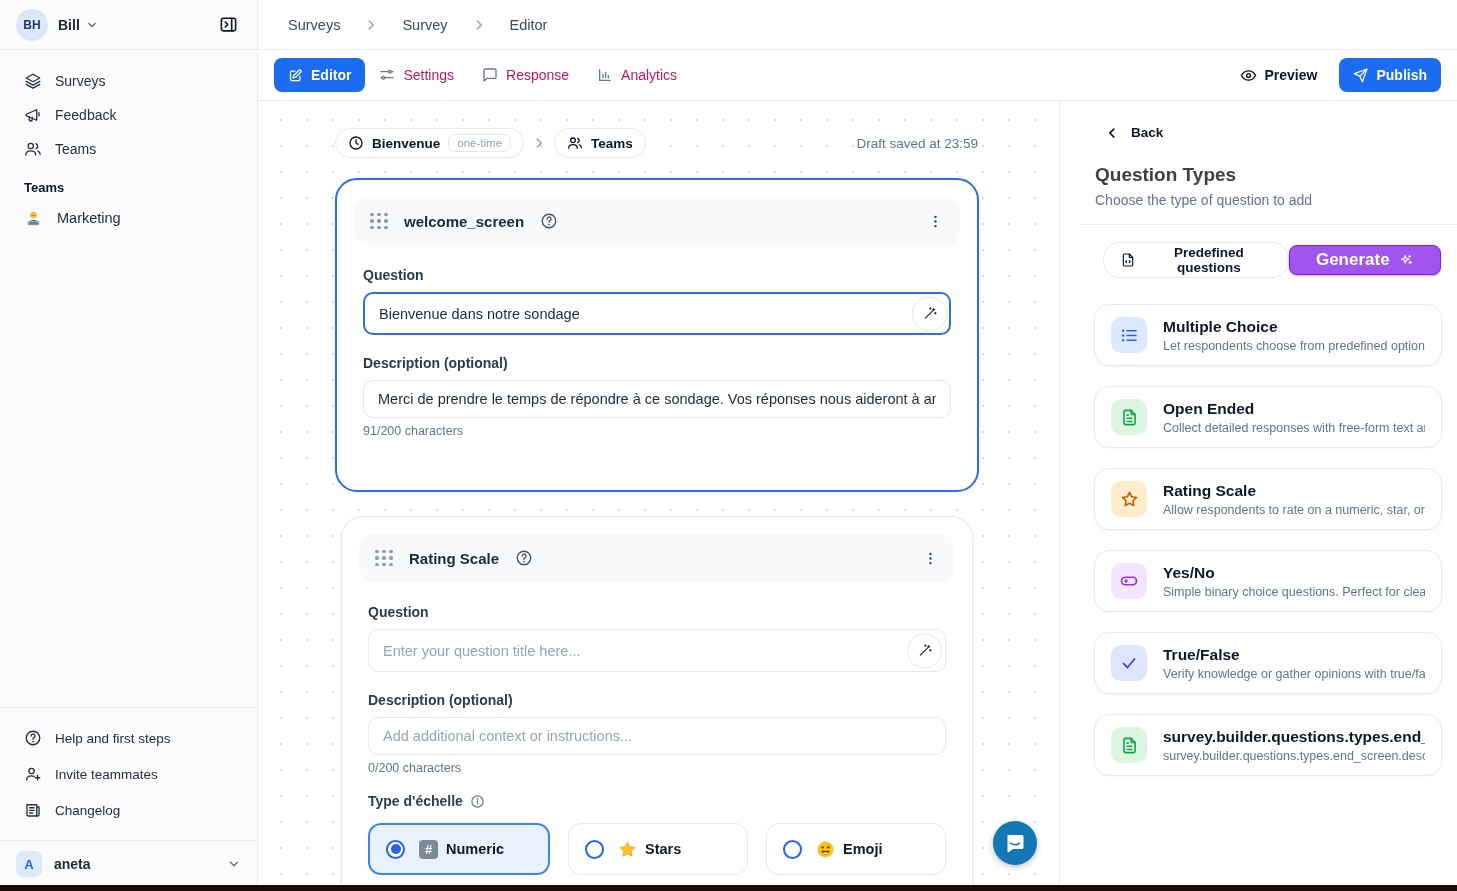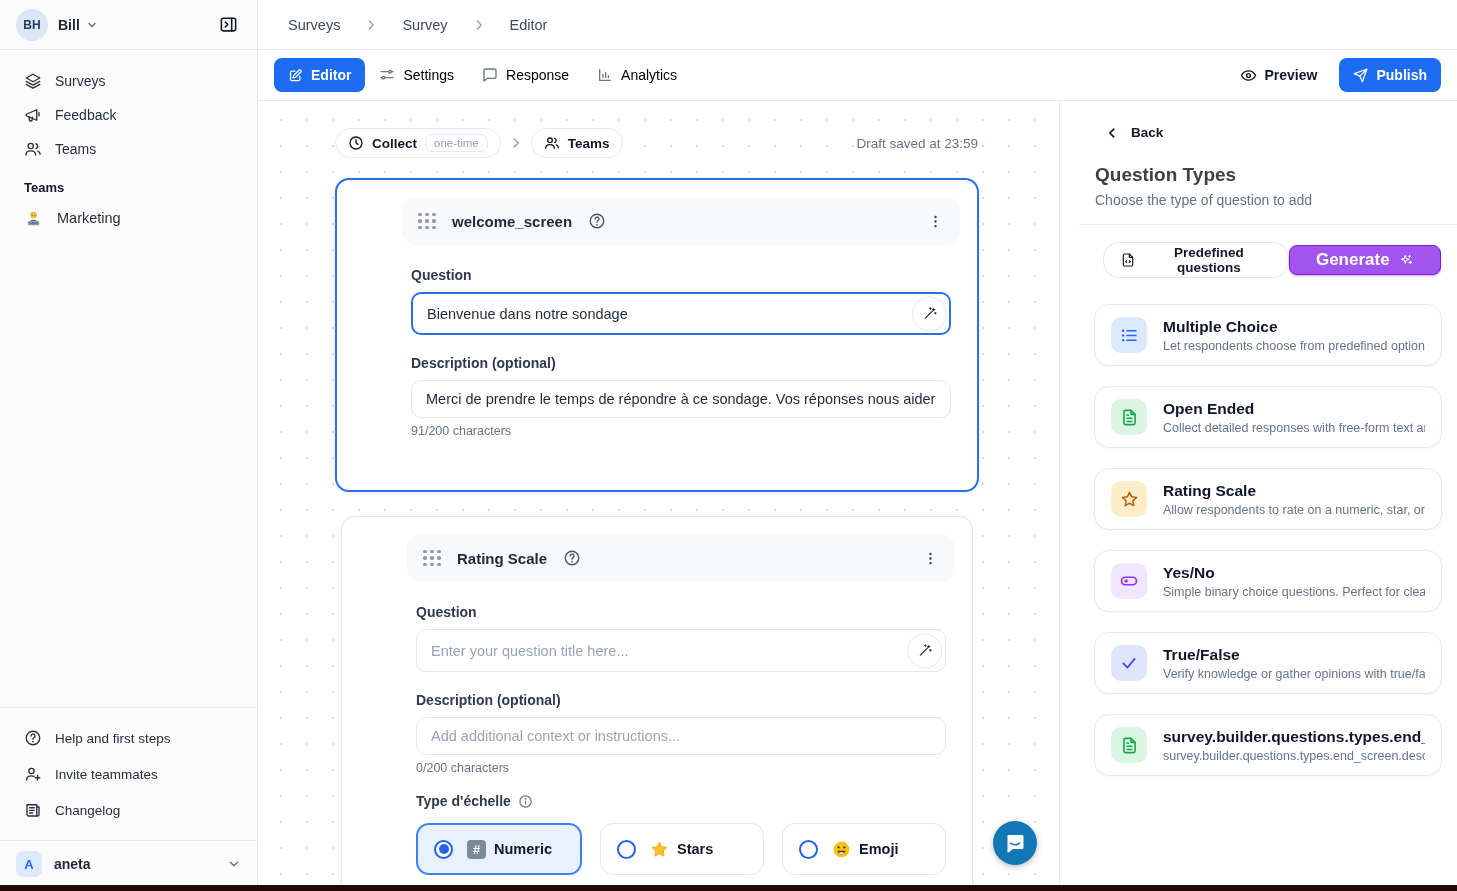--- a/index.html
+++ b/index.html
@@ -28,39 +28,39 @@
   .org-avatar { width:26px; height:26px; border-radius:7px; background:#dbeafe; color:#2563eb; font-weight:700; font-size:13px; display:flex; align-items:center; justify-content:center; }
   .org-name { margin-left:12px; font-size:14px; font-weight:700; color:#1e293b; flex:1; }
 
   
   .crumbbar { height:50px; display:flex; align-items:center; gap:24px; padding-left:30px; border-bottom:1px solid #e7eaee; background:#fff; }
   .crumb { font-size:14.5px; color:#3f4a5a; cursor:pointer; }
   .crumb-sep { color:#9aa5b4; display:flex; }
 
   
   .toolbar { height:51px; display:flex; align-items:center; padding:0 16px; border-bottom:1px solid #e7eaee; background:#fff; }
-  .tab { display:flex; align-items:center; gap:8px; height:34px; padding:0 14px; border-radius:8px; font-size:14px; color:#000000; background:transparent; border:none; cursor:pointer; }
+  .tab { display:flex; align-items:center; gap:8px; height:34px; padding:0 14px; border-radius:8px; font-size:14px; color:#be185d; background:transparent; border:none; cursor:pointer; }
   .tab.active { background:#1b6cf0; color:#fff; font-weight:600; }
   .tb-spacer { flex:1; }
   .preview-btn { display:flex; align-items:center; gap:8px; font-size:14px; font-weight:600; color:#111827; background:none; border:none; cursor:pointer; margin-right:22px; }
   .publish-btn { display:flex; align-items:center; gap:8px; height:34px; padding:0 14px; background:#1b6cf0; color:#fff; font-size:14px; font-weight:600; border:none; border-radius:8px; cursor:pointer; }
 
   
   .content { flex:1; display:flex; min-height:0; }
   .canvas { position:relative; flex:1; overflow:hidden;
     background-image:radial-gradient(circle,#d8dce2 1.3px,transparent 1.4px);
     background-size:26px 26px; background-position:10px 6px; background-color:#fff; }
 
   .canvas-top { position:absolute; left:77px; right:81px; top:27px; display:flex; align-items:center; }
   .pill { display:flex; align-items:center; gap:8px; height:30px; padding:0 12px; border:1px solid #e5e9ef; background:#fff; border-radius:15px; font-size:13.5px; font-weight:600; color:#0f172a; cursor:pointer; }
   .mini-badge { font-size:11.5px; font-weight:400; color:#94a3b8; border:1px solid #e5e9ef; border-radius:7px; padding:2px 8px; background:#fff; }
   .pill-sep { margin:0 8px; color:#94a3b8; display:flex; }
   .draft { margin-left:auto; font-size:13.5px; color:#64748b; }
 
-  .qcard-canvas { position:absolute; background:#fff; border-radius:14px; box-shadow:0 1px 4px rgba(15,23,42,.07);padding-left:48px; }
+  .qcard-canvas { position:absolute; background:#fff; border-radius:22px; box-shadow:0 1px 4px rgba(15,23,42,.07); }
   .card-welcome { left:77px; top:77px; width:644px; height:314px; border:2px solid #2b6fe8; }
   .card-rating { left:83px; top:415px; width:632px; height:520px; border:1px solid #e2e8f0; }
   .card-head { margin:17px 17px 0; height:48px; background:#f7f9fb; border-radius:14px; display:flex; align-items:center; padding:0 16px; gap:16px; }
   .grip { display:grid; grid-template-columns:repeat(3,4px); grid-gap:3px; cursor:grab; }
   .grip i { width:3.5px; height:3.5px; border-radius:50%; background:#8d99a9; }
   .card-title { font-size:15px; font-weight:700; color:#1e293b; }
   .kebab { margin-left:auto; background:none; border:none; cursor:pointer; color:#334155; display:flex; }
   .card-body { padding:22px 26px 0; }
   .field-label { font-size:14px; font-weight:600; color:#2f3b4d; margin-bottom:9px; display:flex; align-items:center; gap:7px; }
   .input-wrap { position:relative; margin-bottom:20px; }
@@ -304,21 +304,21 @@
       <div class="canvas">
 
         <div class="canvas-top">
           <div class="pill">
             <span>
               <svg width="16" height="16" viewBox="0 0 24 24" fill="none" stroke="#0f172a" stroke-width="2" stroke-linecap="round">
                   <circle cx="12" cy="12" r="9"></circle>
                   <path d="M12 7v5l3 2"></path>
                 </svg>
             </span>
-            <span>Collect</span>
+            <span>Bienvenue</span>
             <span class="mini-badge">one-time</span>
           </div>
           <span class="pill-sep">
             <svg width="14" height="14" viewBox="0 0 16 16" fill="none" stroke="#94a3b8" stroke-width="1.8" stroke-linecap="round" stroke-linejoin="round">
                 <path d="M6 3.5 10.5 8 6 12.5"></path>
               </svg>
           </span>
           <div class="pill">
             <span>
               <svg width="16" height="16" viewBox="0 0 24 24" fill="none" stroke="#0f172a" stroke-width="2" stroke-linecap="round" stroke-linejoin="round">

